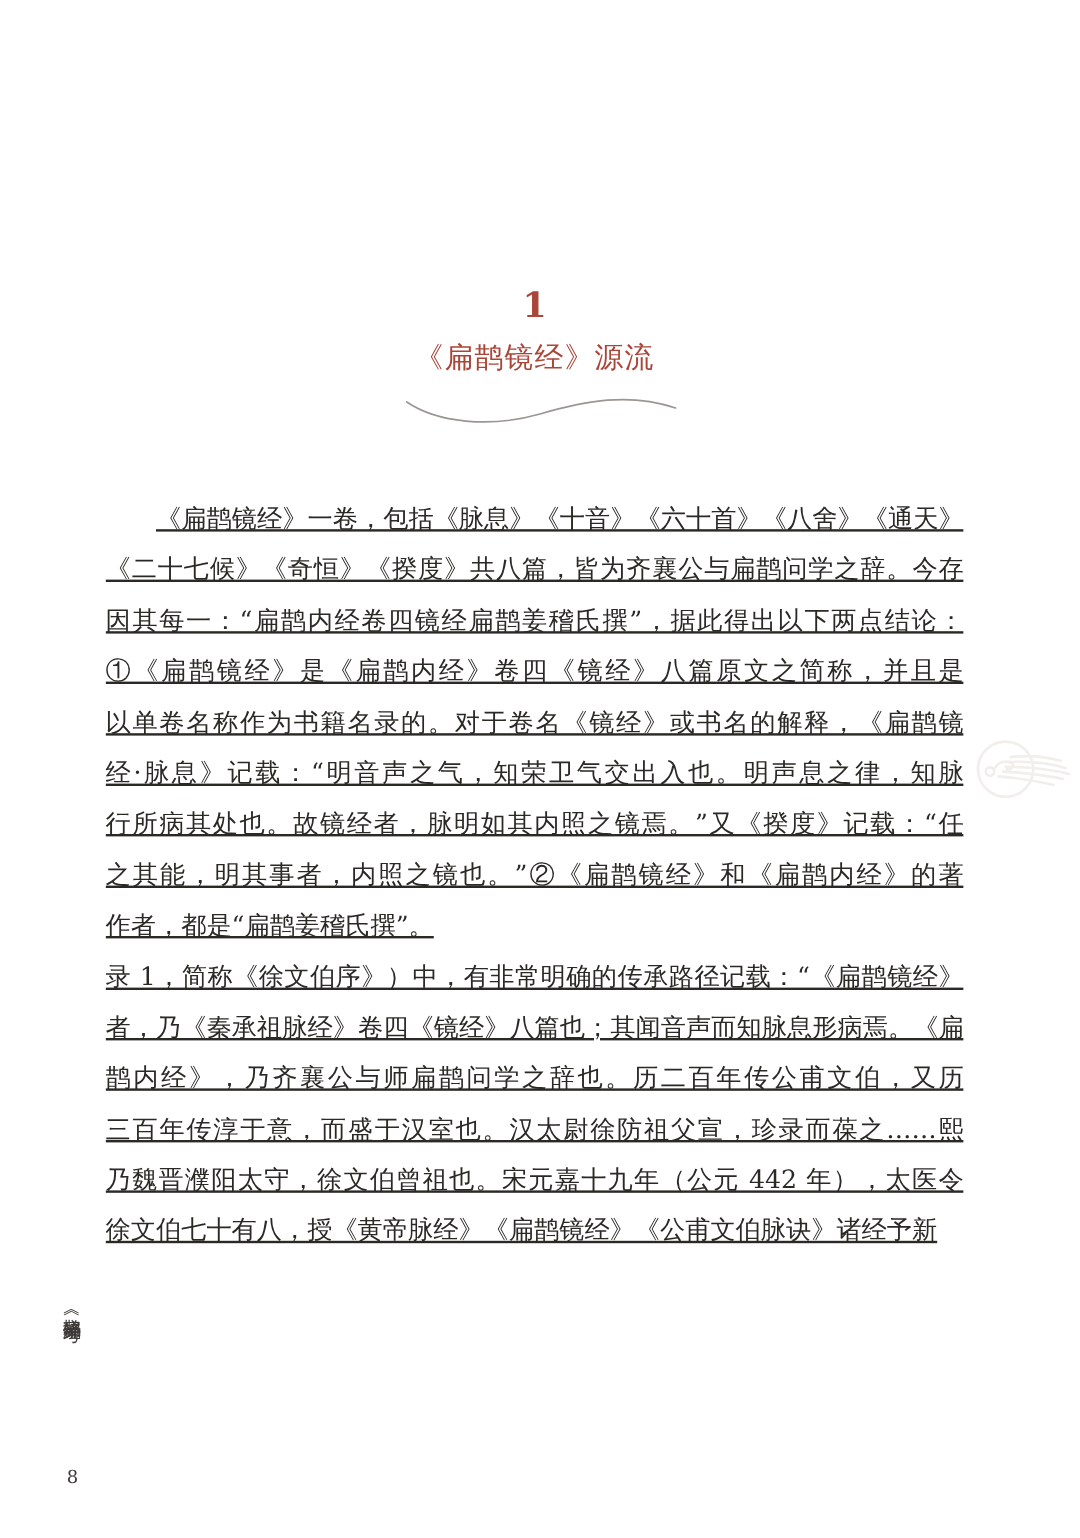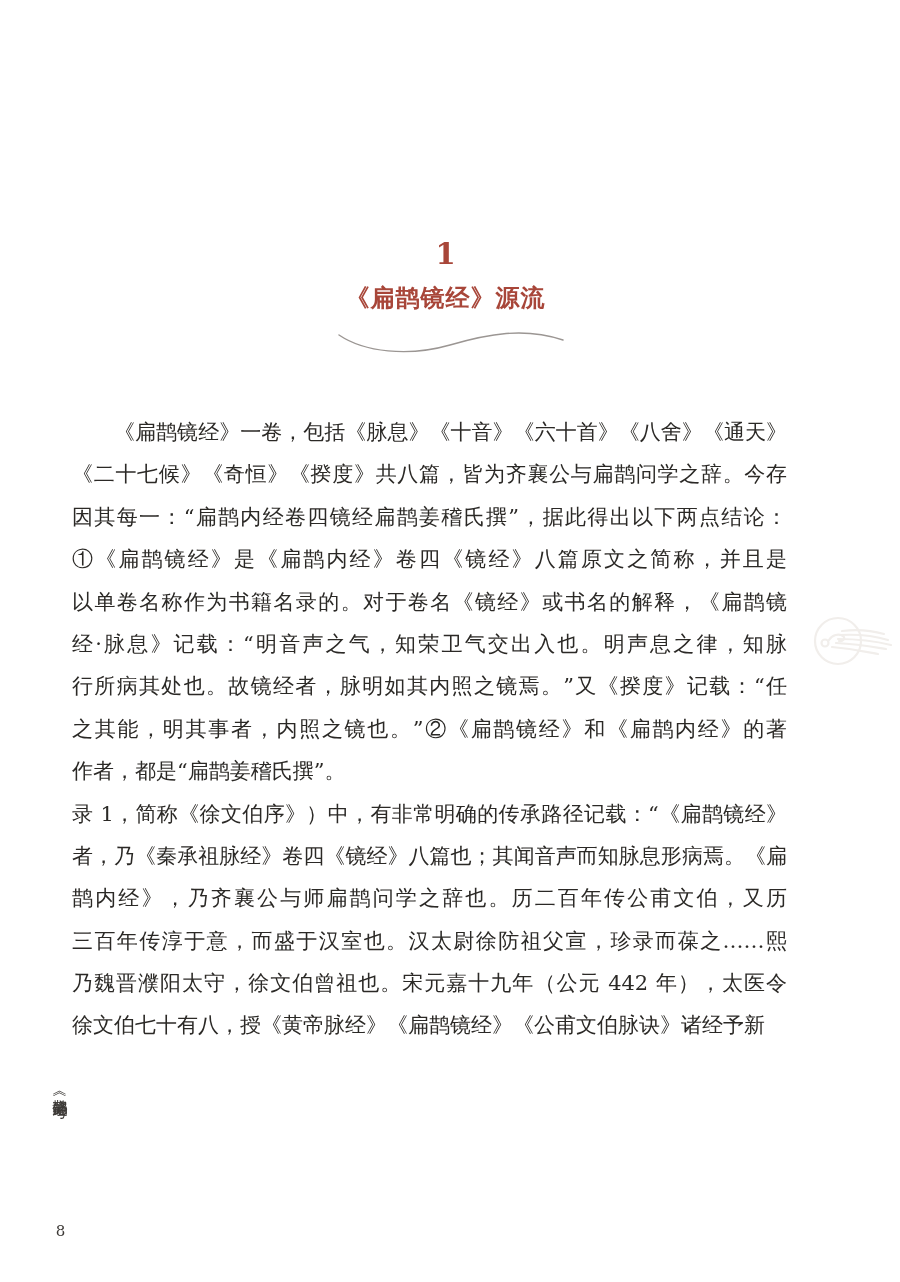--- a/index.html
+++ b/index.html
@@ -13,31 +13,32 @@
   }
   .chapter-number{
     position:absolute;left:88px;top:237px;width:715px;
     text-align:center;
     font-size:29px;font-weight:bold;
     color:var(--accent,#a84639);
   }
   .chapter-title{
     position:absolute;left:88px;top:282px;width:715px;
     text-align:center;
-    font-size:24px;font-weight:bold;
+    font-size:24px;font-weight:normal;
     letter-spacing:1px;
     color:var(--accent,#a84639);
   }
   .wave-svg{
     position:absolute;left:336px;top:324px;
     color:var(--wave,#9b9693);
   }
   .body-block{
-    position:absolute;left:72px;top:411px;width:715px;
+    position:absolute;left:88px;top:411px;width:715px;
     color:var(--body-text,#2b2926);
+    text-decoration:underline;
   }
   .bl{
     font-size:21px;
     height:42.4px;line-height:42.4px;
     text-align:justify;
     text-align-last:justify;
     overflow:hidden;
   }
   .bl.indent{text-indent:42px;}
   .bl.pend{text-align-last:left;}

